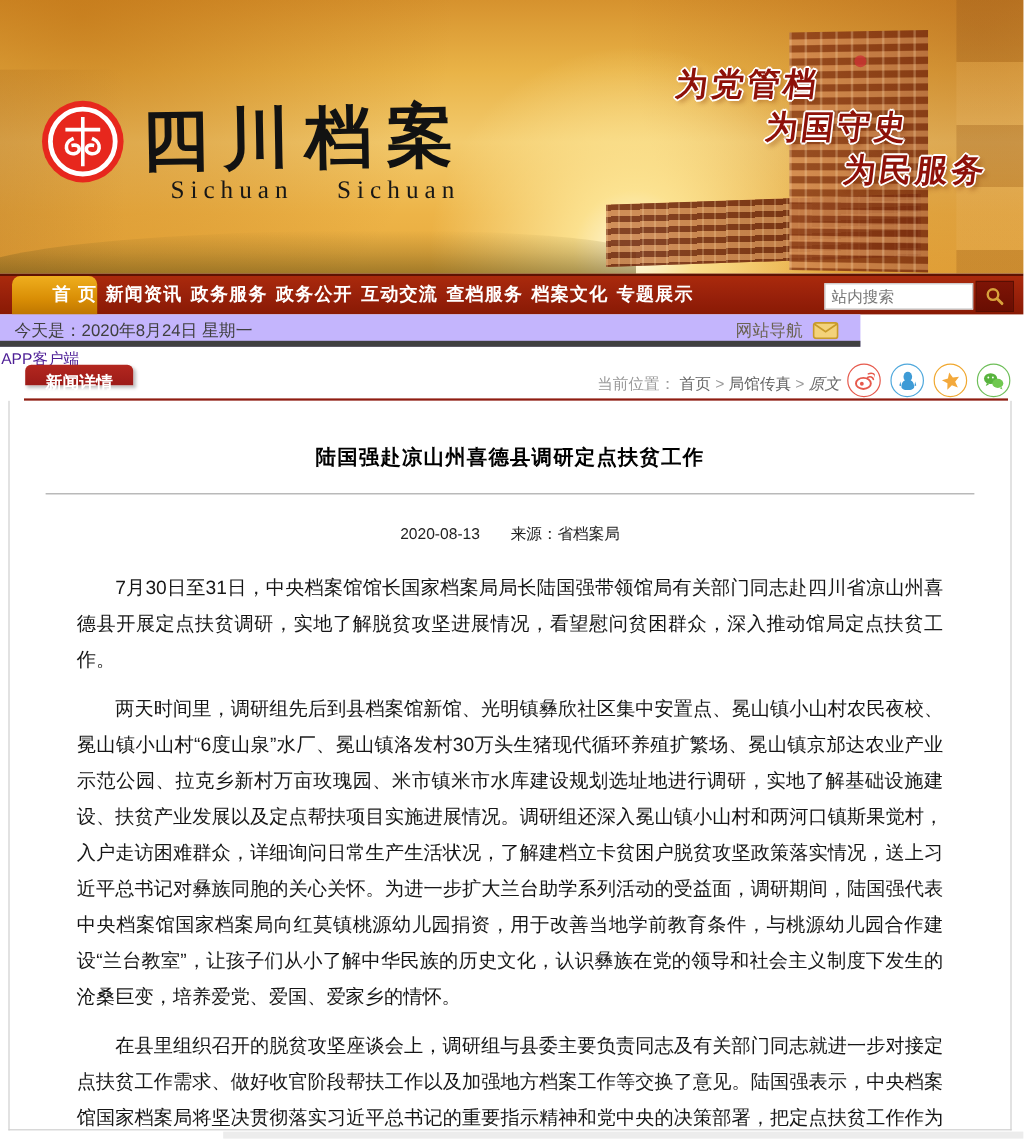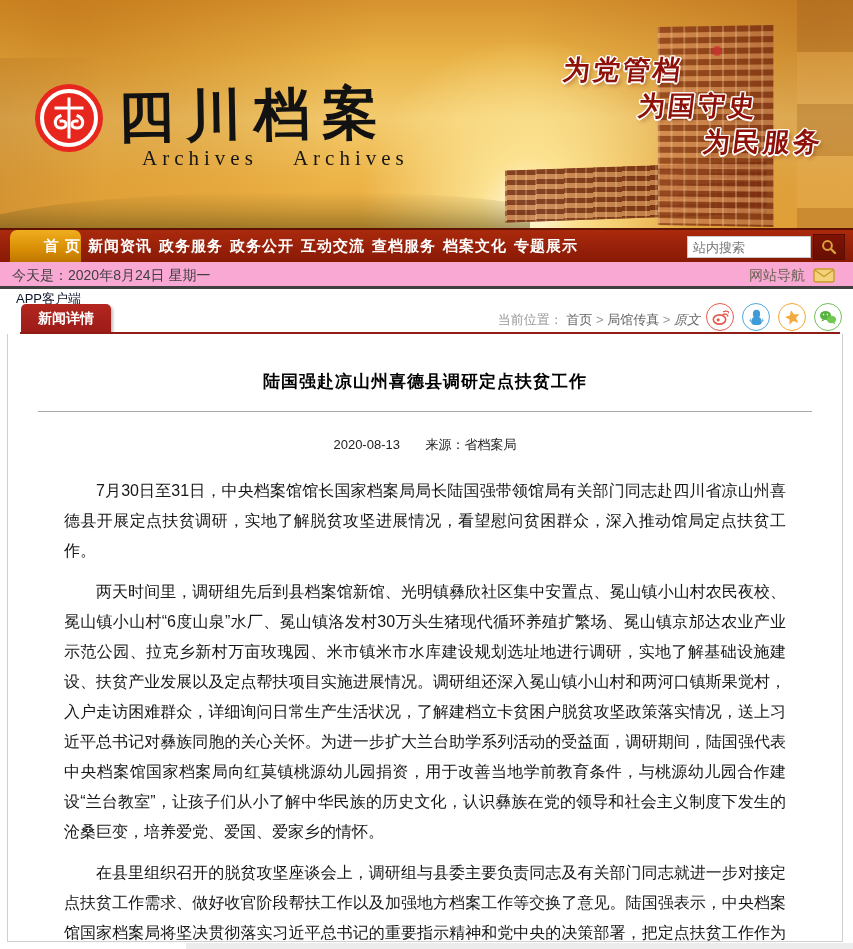--- a/index.html
+++ b/index.html
@@ -55,29 +55,29 @@
   .nav-item.active{background:linear-gradient(180deg,#EFAE1E 0%,#D98E05 60%,#BF7600 100%);
     border-radius:7px 7px 0 0;color:#fff;}
   .nav-search{position:absolute;right:8px;top:4px;display:flex;align-items:center;padding-left:19px;}
   .nav-search input{width:112px;height:20px;border:1px solid #C9C9C9;background:#fff;
     font-size:13px;color:#555;padding:0 5px;outline:none;}
   .nav-search-btn{width:30px;height:24px;margin-left:2px;border:1px solid #5A0E02;
     background:linear-gradient(180deg,#7E1406,#690E02);display:flex;align-items:center;
     justify-content:center;cursor:pointer;}
 
   
-  .datebar{position:absolute;left:0;top:262px;width:853px;height:27px;background:#f9a8d4;
-    border-bottom:3px solid #404040;box-sizing:border-box;}
+  .datebar{position:absolute;left:0;top:262px;width:717px;height:27px;background:#c4b5fd;
+    border-bottom:5px solid #404040;box-sizing:border-box;}
   .datebar-today{position:absolute;left:12px;top:5px;font-size:14px;color:#3F3F3F;}
   .datebar-nav{position:absolute;right:48px;top:5px;font-size:14px;color:#6B6353;cursor:pointer;}
   .datebar-mail{position:absolute;right:18px;top:6px;cursor:pointer;}
 
   
-  .app-client{position:absolute;left:16px;top:290px;font-size:13px;color:#0f172a;cursor:pointer;}
-  .detail-tab{position:absolute;left:21px;top:304px;width:90px;height:29px;line-height:29px;
+  .app-client{position:absolute;left:1px;top:290px;font-size:13px;color:#4c1d95;cursor:pointer;}
+  .detail-tab{position:absolute;left:21px;top:304px;width:90px;height:17px;line-height:29px;
     text-align:center;color:#fff;font-size:14px;font-weight:bold;cursor:pointer;
     background:linear-gradient(180deg,#B3271F,#9C1B18);border-radius:5px 5px 0 0;
     box-shadow:2px 2px 3px rgba(0,0,0,.25);}
   .red-line{position:absolute;left:20px;top:332px;width:820px;height:2px;background:#8F1D12;}
   .breadcrumb{position:absolute;right:153px;top:311px;font-size:13px;color:#999;white-space:nowrap;}
   .breadcrumb .crumb{color:#666;cursor:pointer;}
   .breadcrumb .crumb.current{cursor:default;font-style:italic;}
   .share-icons{position:absolute;right:11px;top:303px;display:flex;gap:8px;}
   .share-icon{width:28px;height:28px;border-radius:50%;background:#fff;display:flex;
     align-items:center;justify-content:center;cursor:pointer;box-sizing:border-box;}
@@ -115,21 +115,21 @@
       <circle cx="36" cy="36" r="27" fill="none" stroke="#fff" stroke-width="4"></circle>
       <g stroke="#fff" stroke-width="3" fill="none" stroke-linecap="square">
         <path d="M36 17 V55"></path>
         <path d="M23 26 H49"></path>
         <path d="M27 34 c-7 3 -6 13 2 12 c6 -1 5 -8 -1 -7"></path>
         <path d="M45 34 c7 3 6 13 -2 12 c-6 -1 -5 -8 1 -7"></path>
       </g>
     </svg>
   </div>
   <div class="logo-cn">四川档案</div>
-  <div class="logo-en">Archives  Archives</div>
+  <div class="logo-en">Sichuan  Sichuan</div>
 
   <div class="slogan slogan1">为党管档</div>
   <div class="slogan slogan2">为国守史</div>
   <div class="slogan slogan3">为民服务</div>
 </div>
 
 <div class="nav">
   <div class="nav-items">
     <div class="nav-item active">首 页</div>
     <div class="nav-item">新闻资讯</div>

